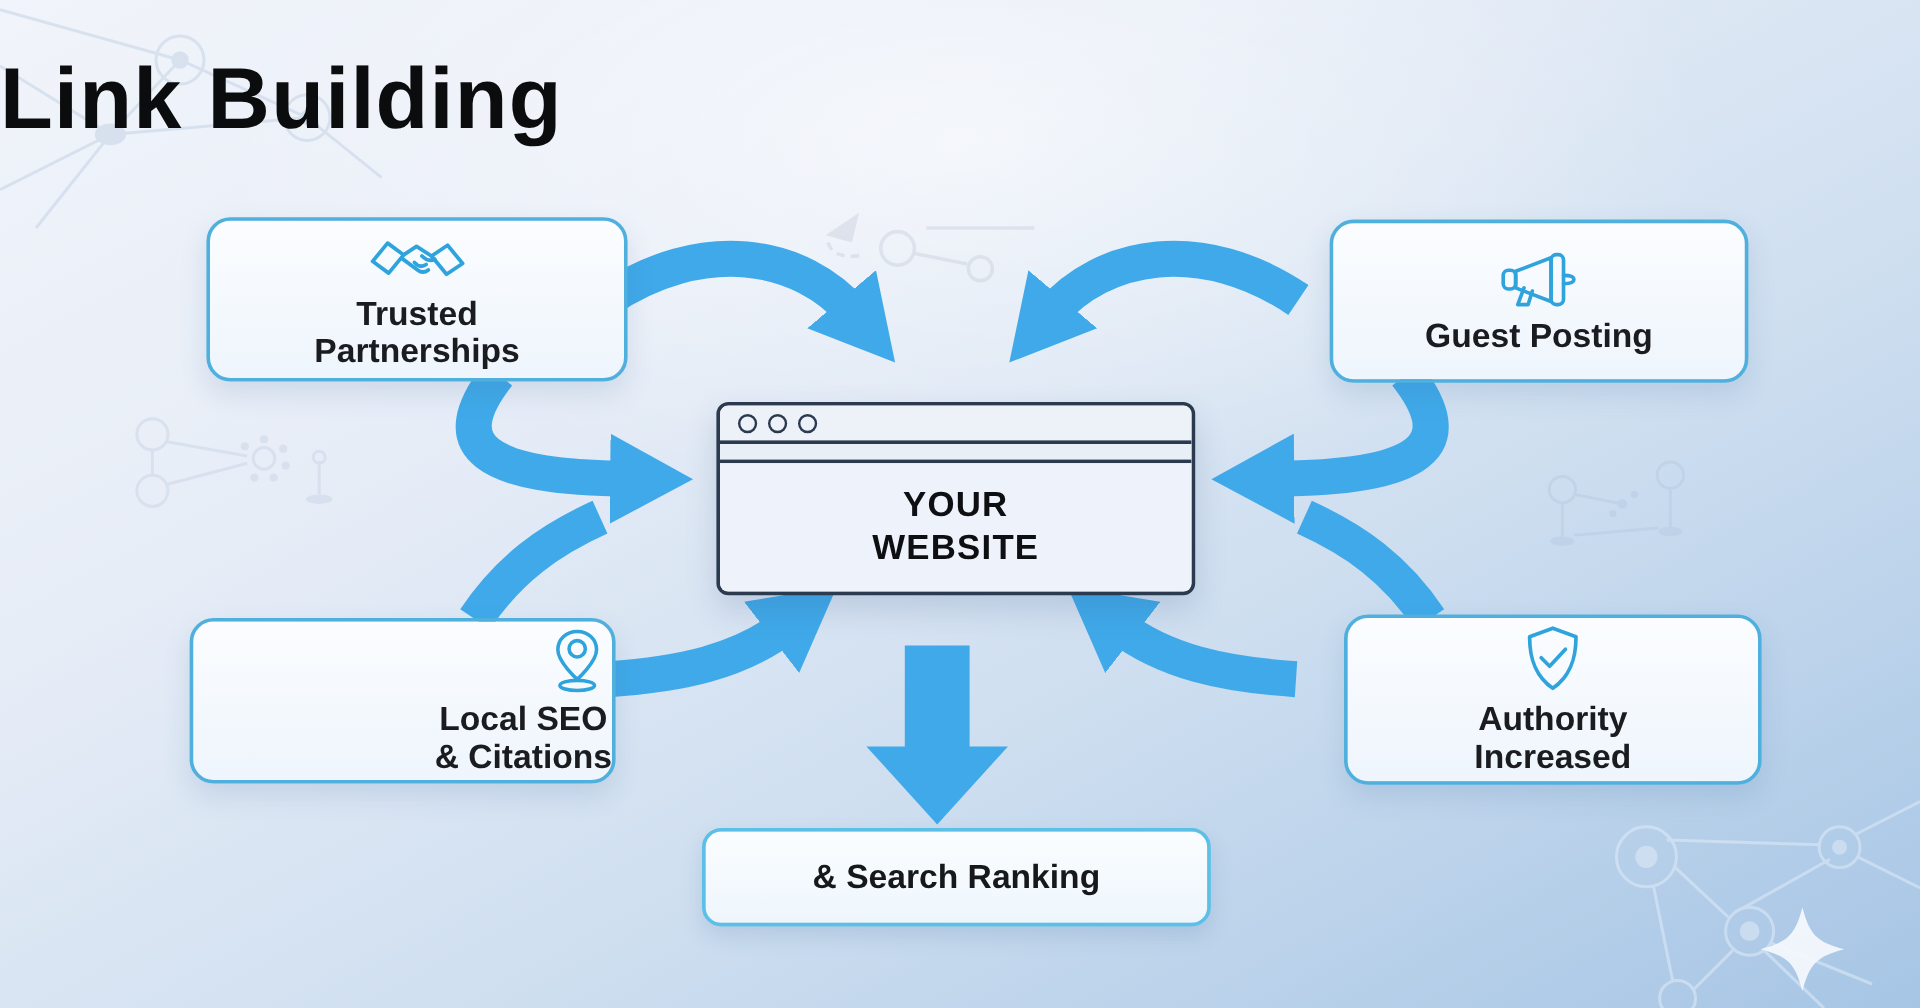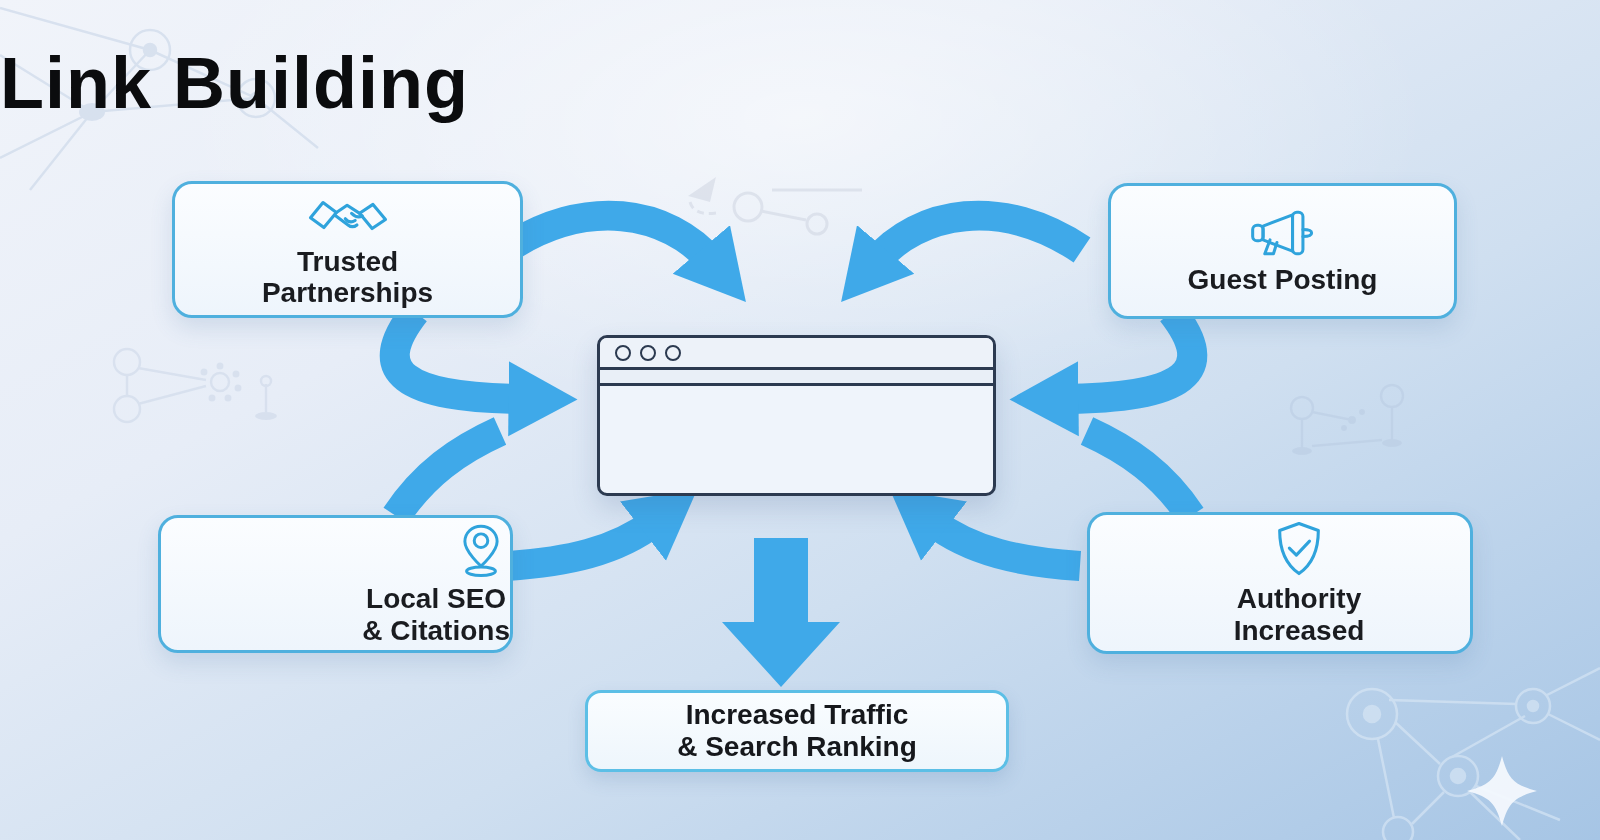--- a/index.html
+++ b/index.html
@@ -32,21 +32,21 @@
     display:flex;flex-direction:column;align-items:center;justify-content:center;
     gap:5px;
   }
   .card .label{
     text-align:center;font-weight:700;font-size:28px;line-height:1.12;color:#1a1c20;
   }
   .card svg{display:block;}
   .card-tl{left:172px;top:181px;width:345px;height:131px;}
   .card-tr{left:1072px;top:183px;width:343px;height:130px;margin-left:36px;}
   .card-bl{left:158px;top:515px;width:349px;height:132px;align-items:flex-end;}
-  .card-br{left:1087px;top:512px;width:342px;height:136px;padding-left:38px;}
+  .card-br{left:1120px;top:512px;width:342px;height:136px;}
   
   .window{
     position:absolute;left:597px;top:335px;width:393px;height:155px;
     border:3px solid #2c3a50;border-radius:10px;
     background:#eff4fb;
     box-shadow:0 12px 26px rgba(60,90,140,.18);
     display:flex;flex-direction:column;overflow:hidden;
   }
   .window .titlebar{
     height:29px;border-bottom:3px solid #2c3a50;background:#edf2f9;
@@ -226,22 +226,27 @@
     </div>
   </div>
 
   <div class="window">
     <div class="titlebar">
       <span class="dot"></span>
       <span class="dot"></span>
       <span class="dot"></span>
     </div>
     <div class="addressbar"></div>
+    <div class="content">
+      <div class="site-label">
+        <div>YOUR</div>
+        <div>WEBSITE</div>
+      </div>
+    </div>
   </div>
 
   <div class="result-box">
     <div class="label">
-      <div>Increased Traffic</div>
       <div>&amp; Search Ranking</div>
     </div>
   </div>
 
 </div>
 
 </body></html>

